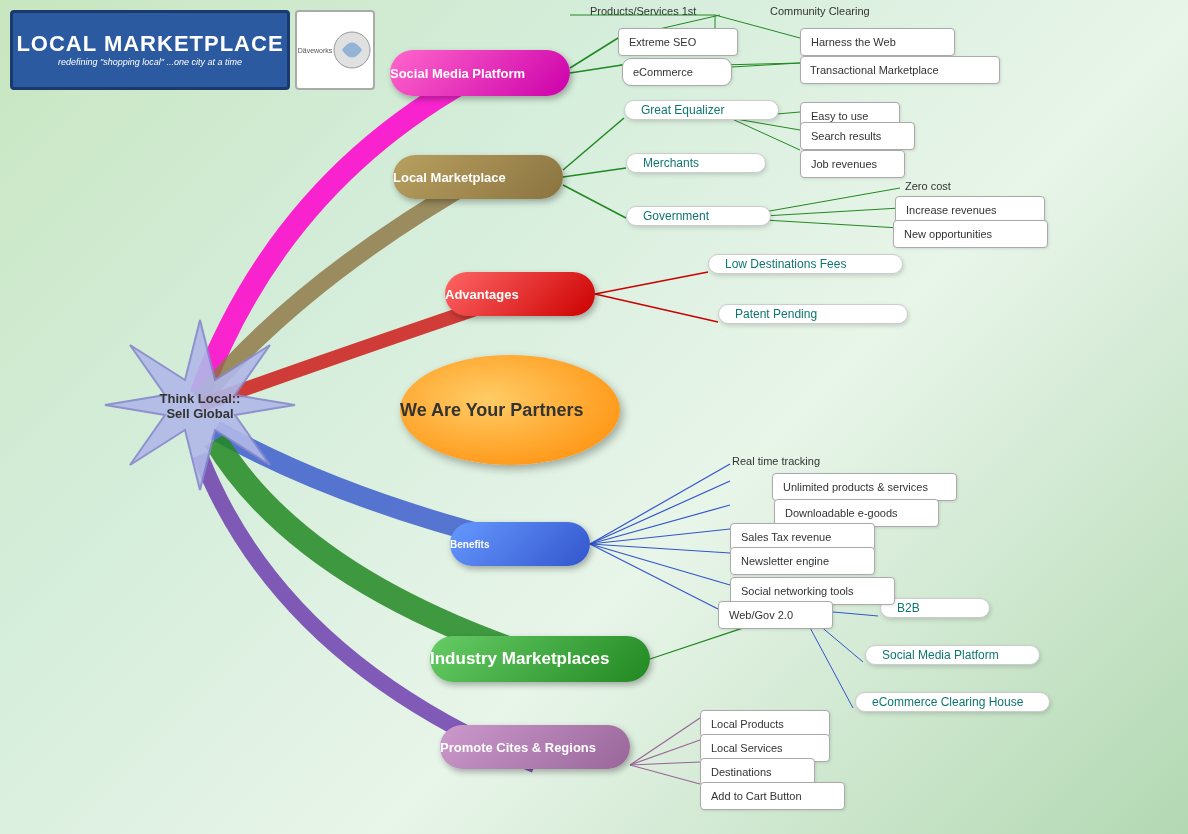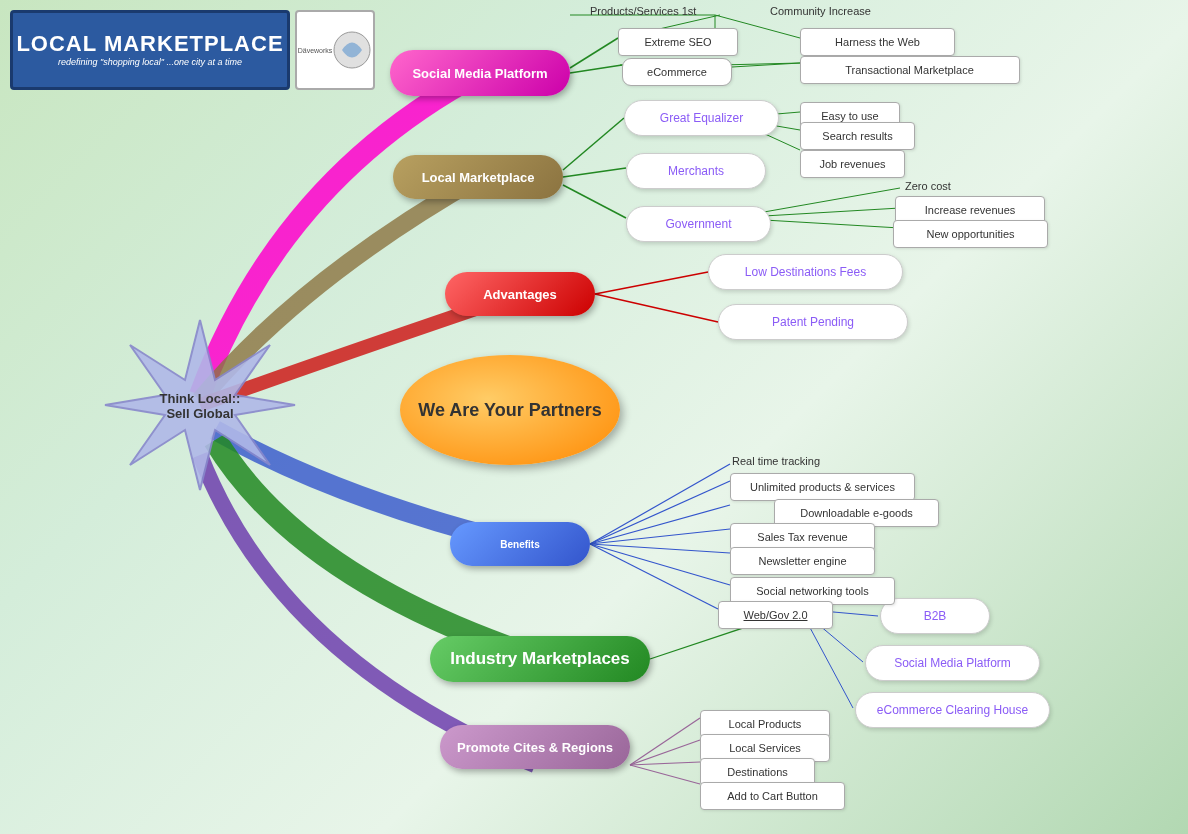--- a/index.html
+++ b/index.html
@@ -68,21 +68,20 @@
       height: 834px;
       z-index: 1;
     }
 
     
     .node {
       position: absolute;
       z-index: 5;
       display: flex;
       align-items: center;
-      justify-content: center;
       text-align: center;
     }
 
     
     .node-center {
       width: 220px;
       height: 110px;
       background: radial-gradient(ellipse at 40% 40%, #ffcc66, #ff8800);
       border-radius: 50%;
       left: 400px;
@@ -188,26 +187,26 @@
       left: 440px;
       top: 725px;
       font-size: 13px;
       font-weight: bold;
       color: #fff;
       box-shadow: 2px 3px 6px rgba(0,0,0,0.3);
     }
 
     
     .node-pill {
-      height: 36px;
+      height: 20px;
       background: #fff;
       border: 1px solid #ccc;
       border-radius: 18px;
       font-size: 12px;
-      color: #8b5cf6;
+      color: #0f766e;
       padding: 0 16px;
       box-shadow: 1px 2px 4px rgba(0,0,0,0.15);
     }
 
     
     .node-rect {
       height: 28px;
       background: #fff;
       border: 1px solid #aaa;
       border-radius: 4px;
@@ -387,33 +386,33 @@
   <span>Social Media Platform</span>
 </div>
 <div class="node node-pill n-ecomm-clear" style="width:195px;">
   <span>eCommerce Clearing House</span>
 </div>
 
 <div class="node node-text n-products-svc">
   <span>Products/Services 1st</span>
 </div>
 <div class="node node-text n-community">
-  <span>Community Increase</span>
+  <span>Community Clearing</span>
 </div>
 
 <div class="node node-rect n-extreme-seo" style="width:120px;">
   <span>Extreme SEO</span>
 </div>
 <div class="node node-rect n-ecommerce" style="width:110px;border-radius:9px;">
   <span>eCommerce</span>
 </div>
 <div class="node node-rect n-harness" style="width:155px;left:800px;top:28px;">
   <span>Harness the Web</span>
 </div>
-<div class="node node-rect n-transactional" style="width:220px;left:800px;top:56px;padding-left:9px;">
+<div class="node node-rect n-transactional" style="width:200px;left:800px;top:56px;padding-left:9px;">
   <span>Transactional Marketplace</span>
 </div>
 
 <div class="node node-rect" style="width:100px;left:800px;top:102px;">
   <span>Easy to use</span>
 </div>
 <div class="node node-rect" style="width:115px;left:800px;top:122px;">
   <span>Search results</span>
 </div>
 <div class="node node-rect" style="width:105px;left:800px;top:150px;">
@@ -426,36 +425,36 @@
 <div class="node node-rect" style="width:150px;left:895px;top:196px;">
   <span>Increase revenues</span>
 </div>
 <div class="node node-rect" style="width:155px;left:893px;top:220px;">
   <span>New opportunities</span>
 </div>
 
 <div class="node node-text" style="left:732px;top:455px;">
   <span>Real time tracking</span>
 </div>
-<div class="node node-rect" style="width:185px;left:730px;top:473px;">
+<div class="node node-rect" style="width:185px;left:772px;top:473px;">
   <span>Unlimited products &amp; services</span>
 </div>
 <div class="node node-rect" style="width:165px;left:730px;top:499px;margin-left:44px;">
   <span>Downloadable e-goods</span>
 </div>
 <div class="node node-rect" style="width:145px;left:730px;top:523px;">
   <span>Sales Tax revenue</span>
 </div>
 <div class="node node-rect" style="width:145px;left:730px;top:547px;">
   <span>Newsletter engine</span>
 </div>
 <div class="node node-rect" style="width:165px;left:730px;top:577px;">
   <span>Social networking tools</span>
 </div>
-<div class="node node-rect" style="width:115px;left:718px;top:601px;text-decoration:underline;">
+<div class="node node-rect" style="width:115px;left:718px;top:601px;">
   <span>Web/Gov 2.0</span>
 </div>
 
 <div class="node node-rect" style="width:130px;left:700px;top:710px;">
   <span>Local Products</span>
 </div>
 <div class="node node-rect" style="width:130px;left:700px;top:734px;">
   <span>Local Services</span>
 </div>
 <div class="node node-rect" style="width:115px;left:700px;top:758px;">

